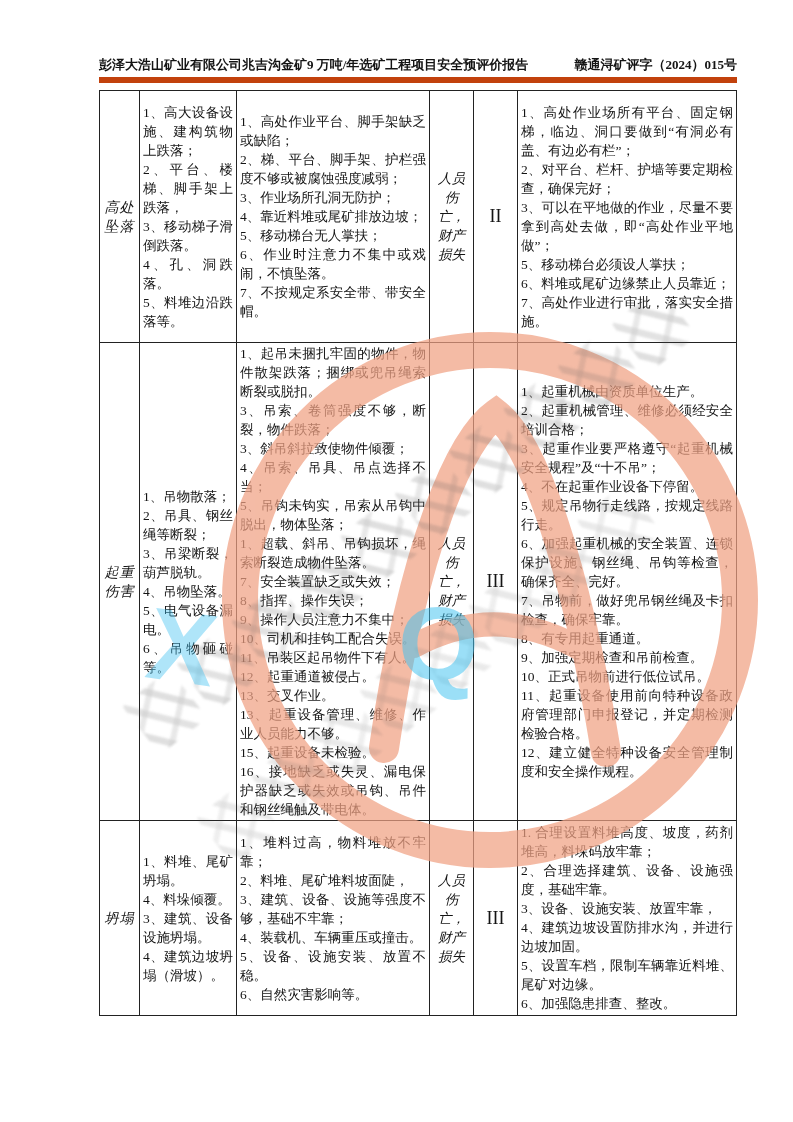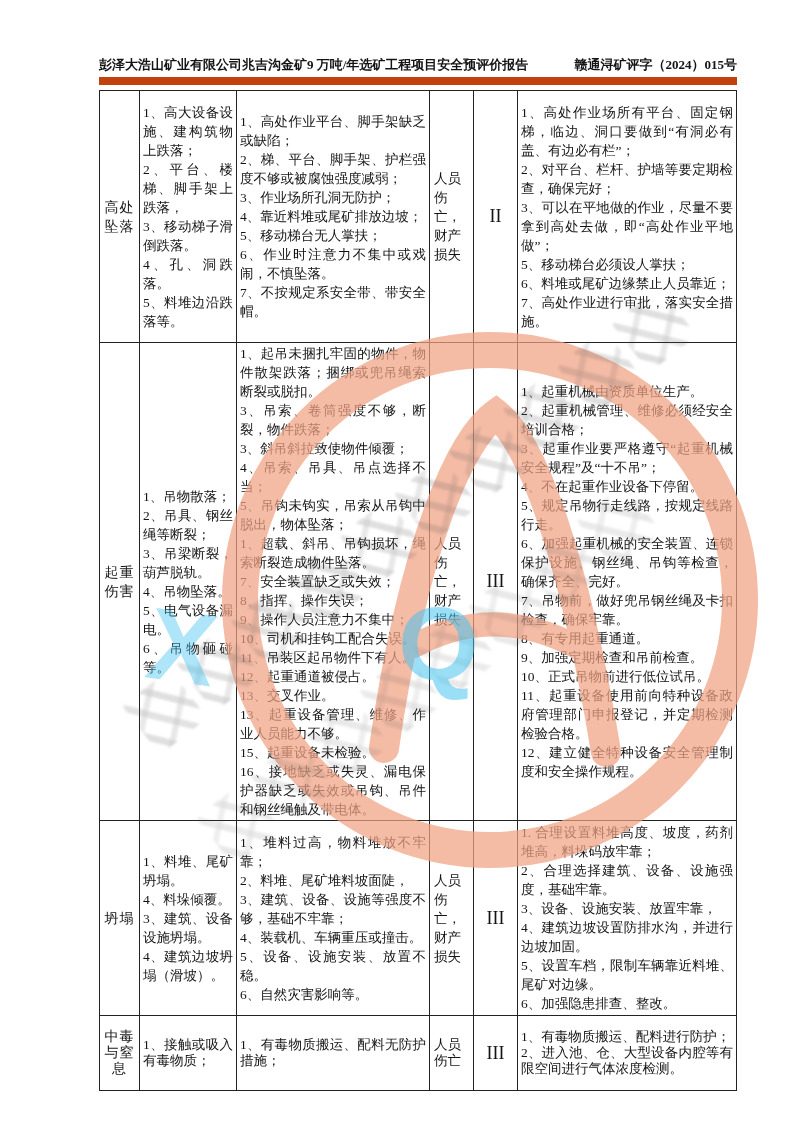--- a/index.html
+++ b/index.html
@@ -4,41 +4,41 @@
 <style>
   html,body{margin:0;padding:0;background:#e8e8e8;}
   .page{
     position:relative;width:793px;height:1122px;background:#ffffff;overflow:hidden;
     font-family:"Liberation Serif","DejaVu Serif",serif;color:#141414;margin:0 auto;
   }
   
   .header{
     position:absolute;left:99px;top:56px;width:638px;
     display:flex;justify-content:space-between;align-items:flex-end;
-    border-bottom:8px solid #c2410c;padding-bottom:3px;
+    border-bottom:6px solid #c2410c;padding-bottom:3px;
     font-weight:bold;font-size:13px;white-space:nowrap;
   }
   .header .left{letter-spacing:0px;}
   .header .right{margin-left:24px;}
   
   table.risk{
     position:absolute;left:99px;top:90px;width:637px;
     border-collapse:collapse;table-layout:fixed;
   }
   td{
     border:1px solid #222;vertical-align:middle;overflow:hidden;
     padding:1px 3px;font-size:13.5px;line-height:19px;
   }
   tr:nth-child(1){height:252px;}
   tr:nth-child(2){height:455px;}
   tr:nth-child(3){height:195px;}
   tr:nth-child(4){height:50px;}
   tr:nth-child(4) td{line-height:16px;}
-  .c-name{text-align:center;font-size:14px;letter-spacing:1px;word-break:break-all;padding:13px 4px;}
-  .c-mid{word-break:break-all;padding:1px 4px;}
+  .c-name{text-align:center;font-size:14px;letter-spacing:1px;word-break:break-all;padding:3px 4px;font-style:italic;}
+  .c-mid{text-align:center;word-break:break-all;padding:1px 4px;font-style:italic;}
   .c-level{text-align:center;font-size:18px;}
   .c-list .item{text-align:justify;word-break:break-all;}
   
   .footer{
     position:absolute;left:0;top:1044px;width:793px;text-align:center;
     font-size:13px;color:#333;
   }
   
   .watermark{position:absolute;left:0;top:0;width:793px;height:1122px;pointer-events:none;z-index:5;}
   .watermark svg{position:absolute;left:0;top:0;}
@@ -177,35 +177,20 @@
     <td class="c-list">
             <div class="item">1. 合理设置料堆高度、坡度，药剂堆高，料垛码放牢靠；</div>
             <div class="item">2、合理选择建筑、设备、设施强度，基础牢靠。</div>
             <div class="item">3、设备、设施安装、放置牢靠，</div>
             <div class="item">4、建筑边坡设置防排水沟，并进行边坡加固。</div>
             <div class="item">5、设置车档，限制车辆靠近料堆、尾矿对边缘。</div>
             <div class="item">6、加强隐患排查、整改。</div>
           </td>
   </tr>
 
-  <tr>
-    <td class="c-name">中毒与窒息</td>
-    <td class="c-list">
-            <div class="item">1、接触或吸入有毒物质；</div>
-          </td>
-    <td class="c-list">
-            <div class="item">1、有毒物质搬运、配料无防护措施；</div>
-          </td>
-    <td class="c-mid">人员伤亡</td>
-    <td class="c-level">III</td>
-    <td class="c-list">
-            <div class="item">1、有毒物质搬运、配料进行防护；</div>
-            <div class="item">2、进入池、仓、大型设备内腔等有限空间进行气体浓度检测。</div>
-          </td>
-  </tr>
 </tbody>
   </table>
 
 
   <div class="watermark">
     <svg width="793" height="1122" viewBox="0 0 793 1122">
       <g stroke="#f0a183" fill="none" opacity="0.72">
         <circle cx="490" cy="600" r="250" stroke-width="36"></circle>
         <path d="M 384 748 C 414 540 462 438 496 414 C 532 442 574 556 606 752" stroke-width="30" stroke-linecap="round"></path>
         <path d="M 414 646 Q 498 600 586 652" stroke-width="24" stroke-linecap="round"></path>

